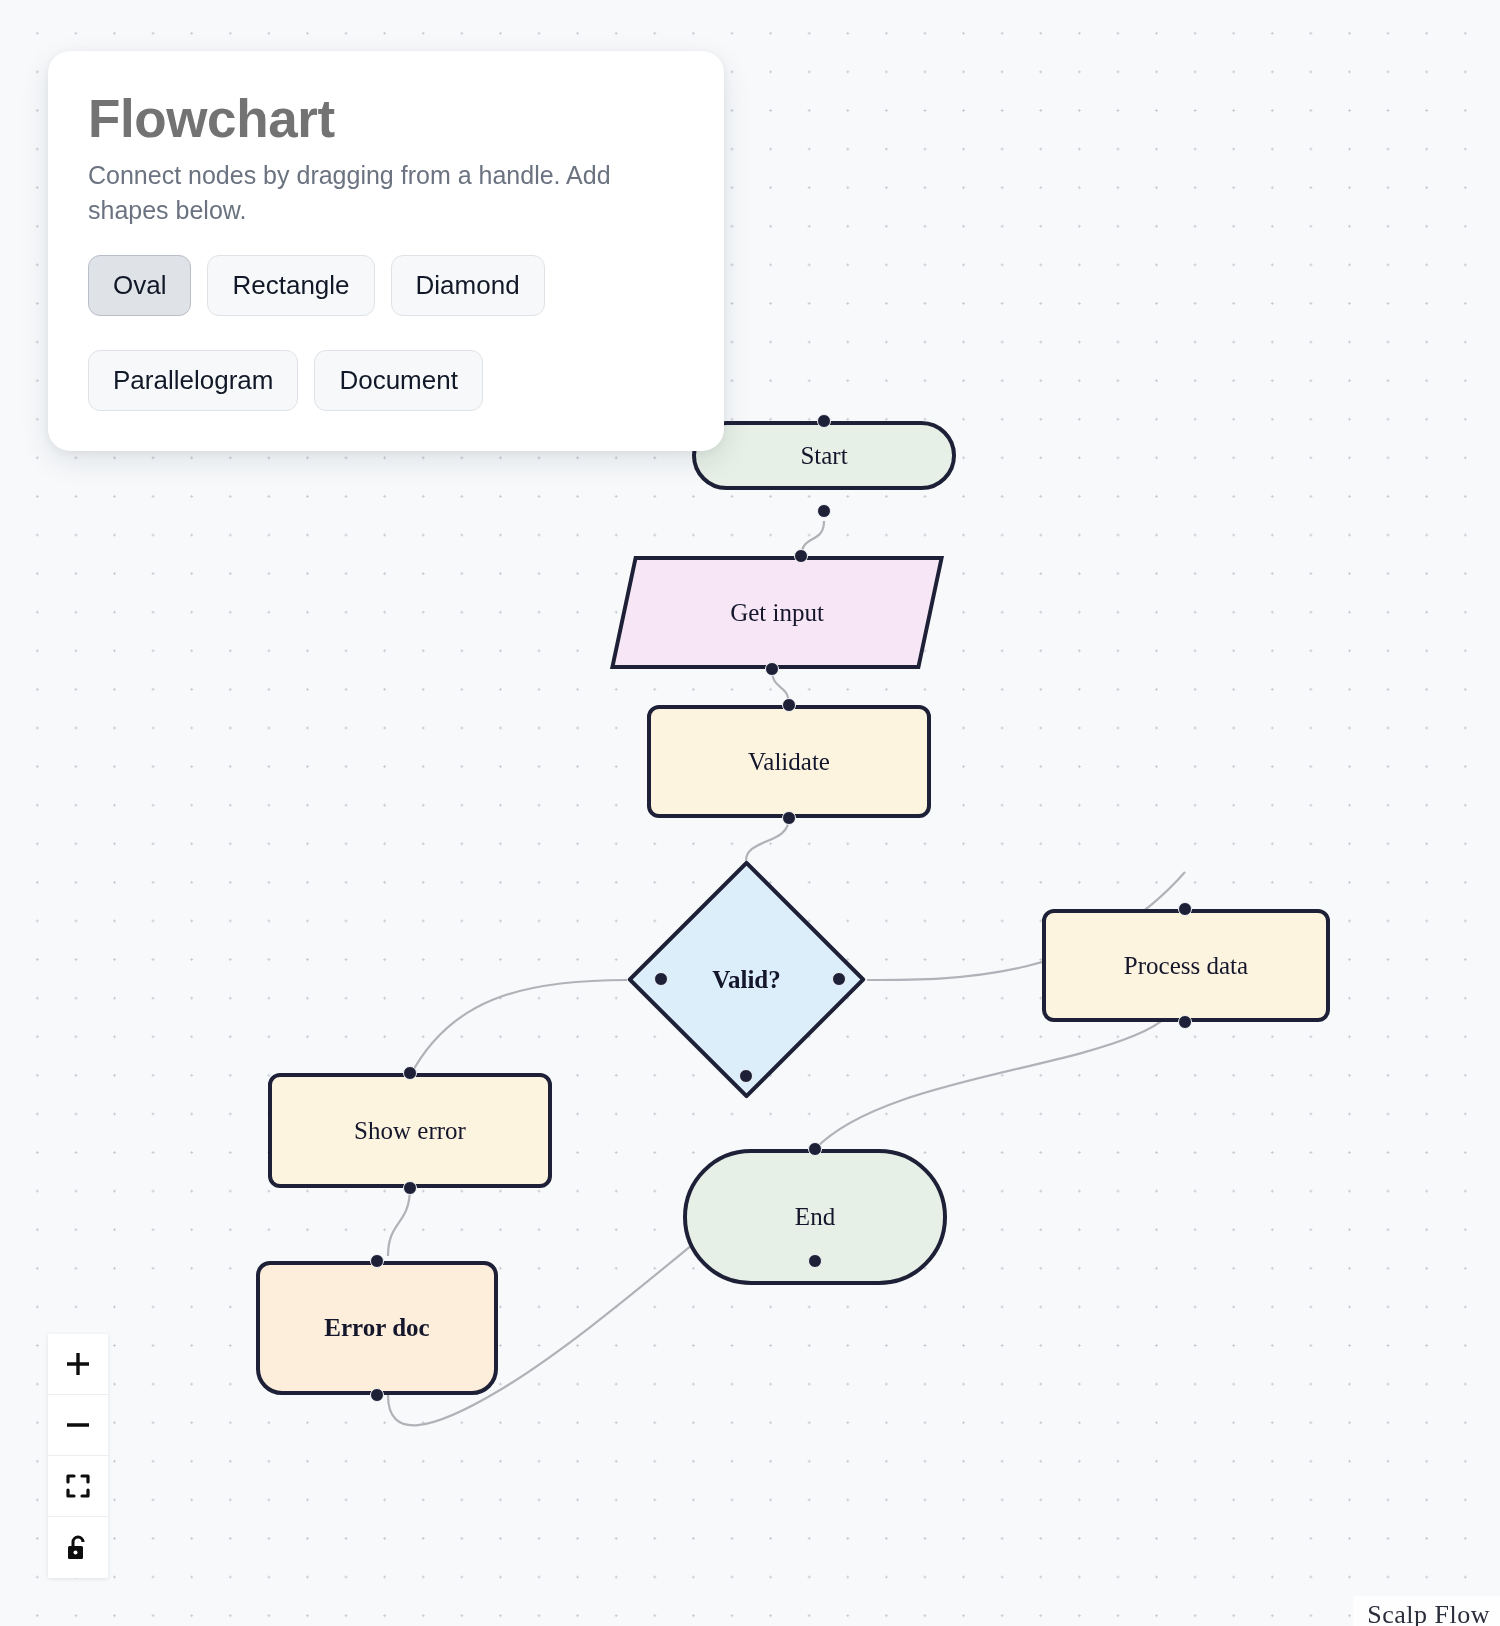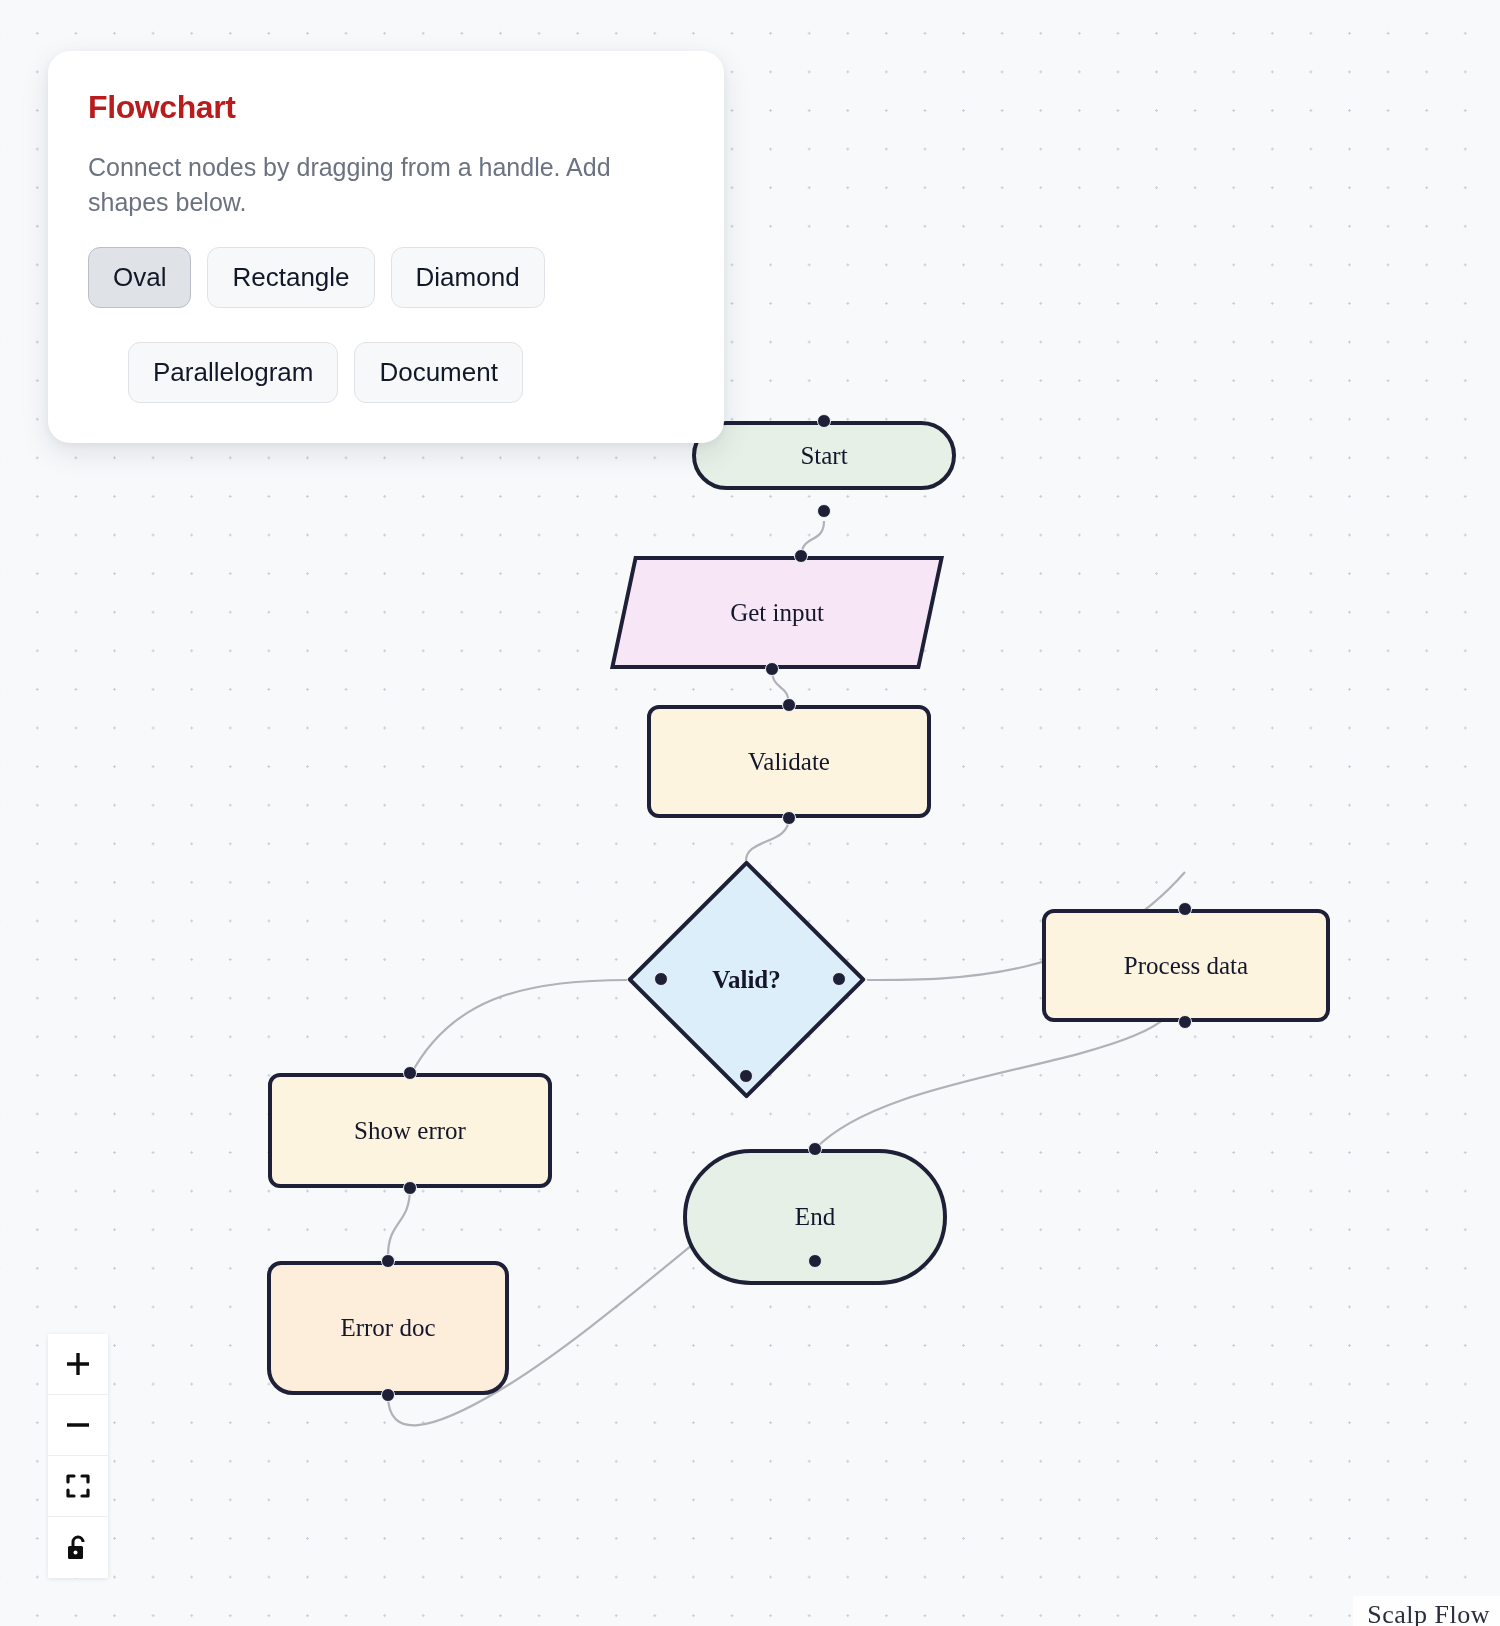--- a/index.html
+++ b/index.html
@@ -28,40 +28,40 @@
     left: 48px;
     top: 51px;
     width: 676px;
     background: #ffffff;
     border-radius: 22px;
     padding: 38px 40px 40px 40px;
     box-shadow: 0 10px 30px rgba(20,25,45,0.10), 0 2px 8px rgba(20,25,45,0.05);
     z-index: 40;
   }
   #panel-title {
-    font-size: 32px;
+    font-size: 53px;
     font-weight: 700;
-    color: #b91c1c;
+    color: #737373;
     letter-spacing: -0.4px;
     line-height: 1.15;
-    margin-bottom: 24px;
+    margin-bottom: 8px;
   }
   #panel-desc {
     font-size: 25px;
     line-height: 1.42;
     color: #6b7280;
     max-width: 580px;
     margin-bottom: 26px;
   }
   .shape-row {
     display: flex;
     gap: 16px;
     margin-bottom: 34px;
   }
-  .shape-row:last-child { margin-bottom: 0; margin-left: 40px; }
+  .shape-row:last-child { margin-bottom: 0; }
   .shape-btn {
     font-family: "Liberation Sans", sans-serif;
     font-size: 26px;
     color: #111827;
     background: #f7f8fa;
     border: 1px solid #dfe3e8;
     border-radius: 12px;
     padding: 14px 24px;
     cursor: pointer;
     white-space: nowrap;
@@ -253,21 +253,21 @@
     <div class="handle" style="left:136px; top:106px;"></div>
   </div>
 
   <div class="node n-rect" style="left:268px; top:1073px; width:284px; height:115px;">
     <div class="shape-layer"></div>
     <span class="node-label">Show error</span>
     <div class="handle" style="left:135px; top:-7px;"></div>
     <div class="handle" style="left:135px; top:108px;"></div>
   </div>
 
-  <div class="node n-doc" style="left:267px; top:1261px; width:242px; height:134px;">
+  <div class="node n-doc" style="left:256px; top:1261px; width:242px; height:134px;font-weight:bold;">
     <div class="shape-layer"></div>
     <span class="node-label">Error doc</span>
     <div class="handle" style="left:114px; top:-7px;"></div>
     <div class="handle" style="left:114px; top:127px;"></div>
   </div>
 
   <div class="node n-oval" style="left:683px; top:1149px; width:264px; height:136px;">
     <div class="shape-layer"></div>
     <span class="node-label">End</span>
     <div class="handle" style="left:125px; top:-7px;"></div>

